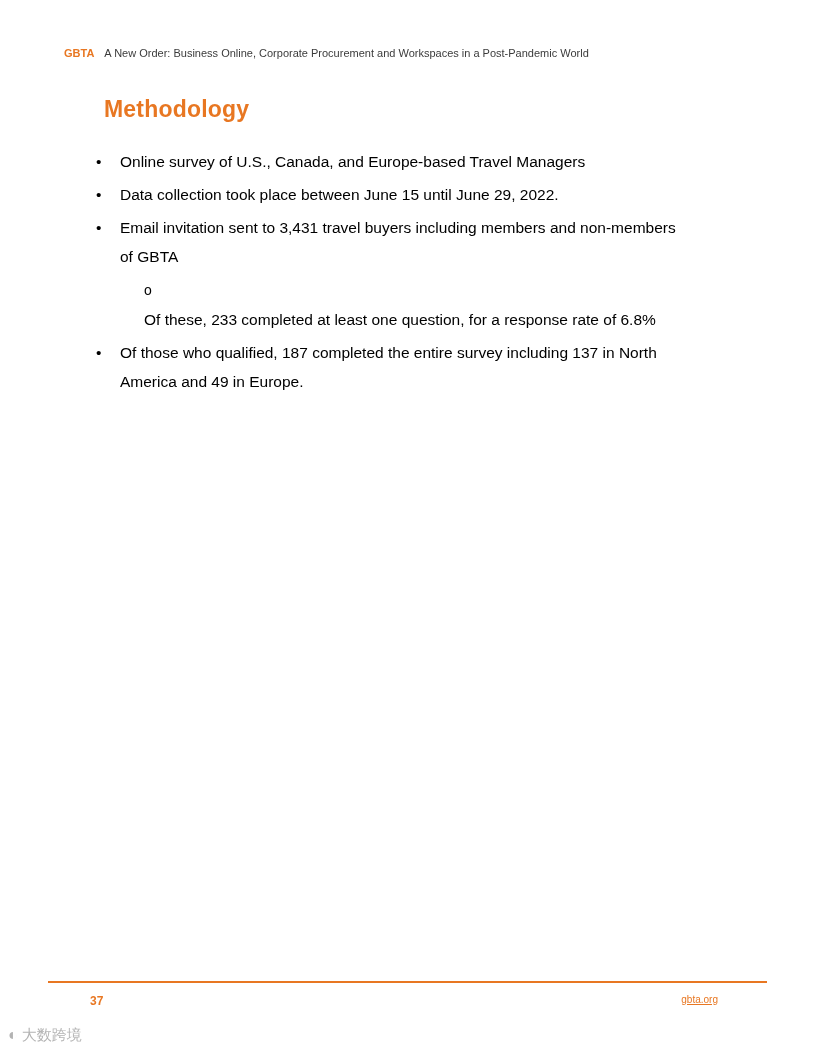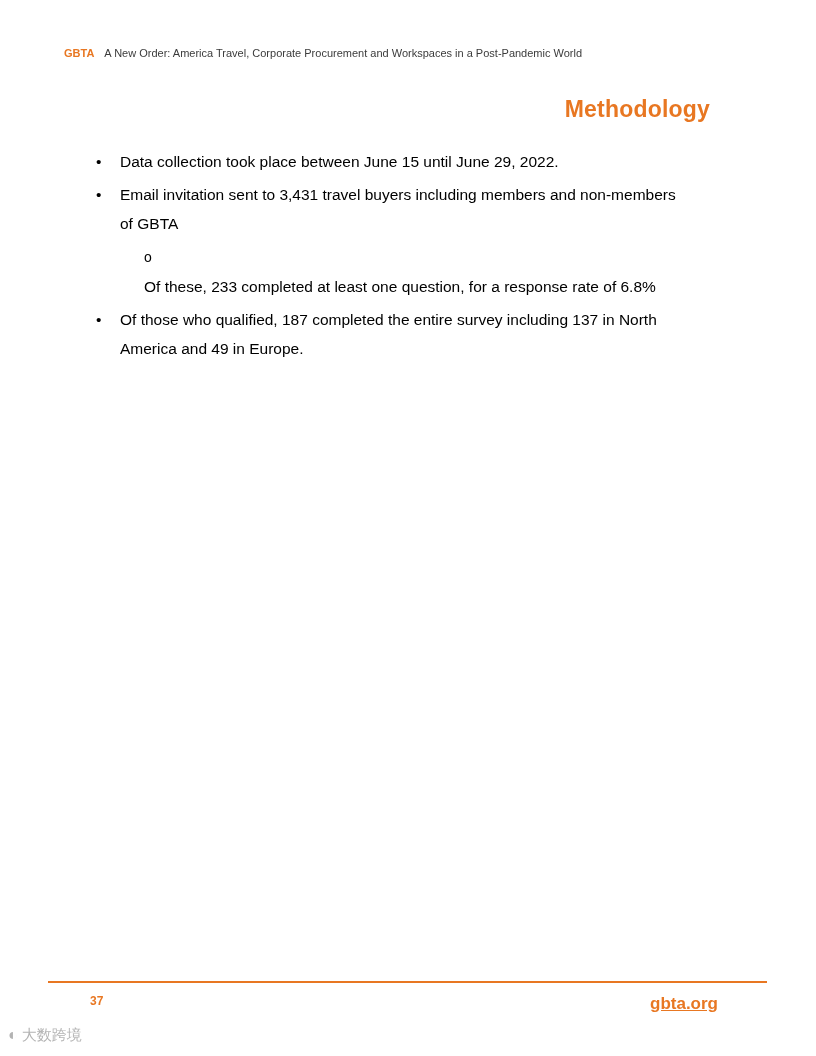--- a/index.html
+++ b/index.html
@@ -41,21 +41,20 @@
     top: 96px;
     left: 96px;
     width: 614px;
   }
   h1.heading {
     color: #E87722;
     font-size: 23px;
     font-weight: bold;
     letter-spacing: 0.2px;
     margin: 0 0 24px 8px;
-    text-align: right;
   }
   ul.bullets {
     list-style: none;
     width: 590px;
   }
   ul.bullets li {
     display: flex;
     align-items: flex-start;
     font-size: 15.5px;
     line-height: 29px;
@@ -91,22 +90,22 @@
     left: 90px;
     top: 994px;
     font-size: 12px;
     font-weight: bold;
     color: #E87722;
   }
   .site-link {
     position: absolute;
     right: 98px;
     top: 994px;
-    font-size: 17px;
-    font-weight: bold;
+    font-size: 10px;
+    font-weight: normal;
     color: #E87722;
     text-decoration: underline;
     cursor: pointer;
   }
 
   
   .watermark {
     position: absolute;
     left: 8px;
     top: 1026px;
@@ -124,27 +123,31 @@
     color: #9a9a9a;
     transform: translateY(-1px);
   }
 </style>
 </head>
 <body>
 
 <div class="page">
 
   <header class="doc-header">
-    <span class="brand">GBTA</span><span class="header-title">A New Order: America Travel, Corporate Procurement and Workspaces in a Post-Pandemic World</span>
+    <span class="brand">GBTA</span><span class="header-title">A New Order: Business Online, Corporate Procurement and Workspaces in a Post-Pandemic World</span>
   </header>
 
   <main>
     <h1 class="heading">Methodology</h1>
 
     <ul class="bullets">
+      <li class="l1">
+        <span class="marker m1"></span>
+        <span class="txt">Online survey of U.S., Canada, and Europe-based Travel Managers</span>
+      </li>
       <li class="l1">
         <span class="marker m1"></span>
         <span class="txt">Data collection took place between June 15 until June 29, 2022.</span>
       </li>
       <li class="l1">
         <span class="marker m1"></span>
         <span class="txt">Email invitation sent to 3,431 travel buyers including members and non-members of GBTA</span>
       </li>
       <li class="l2">
         <span class="marker m2"></span>

